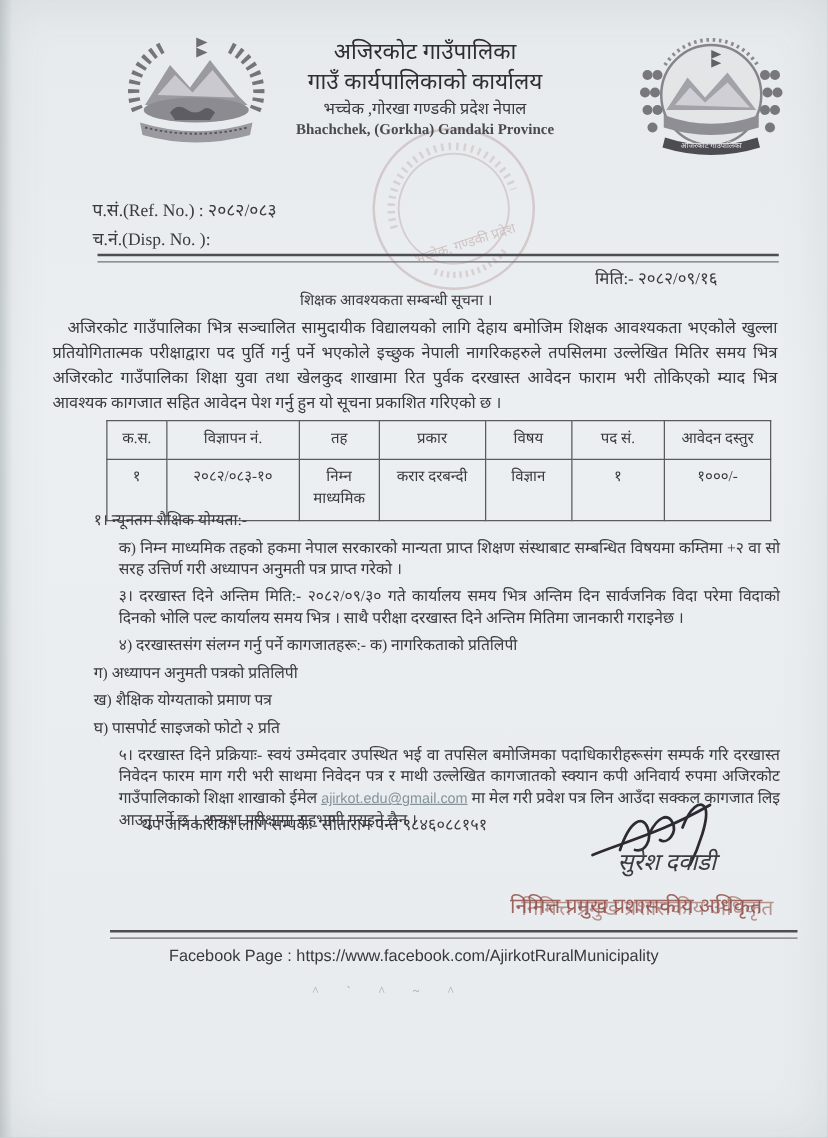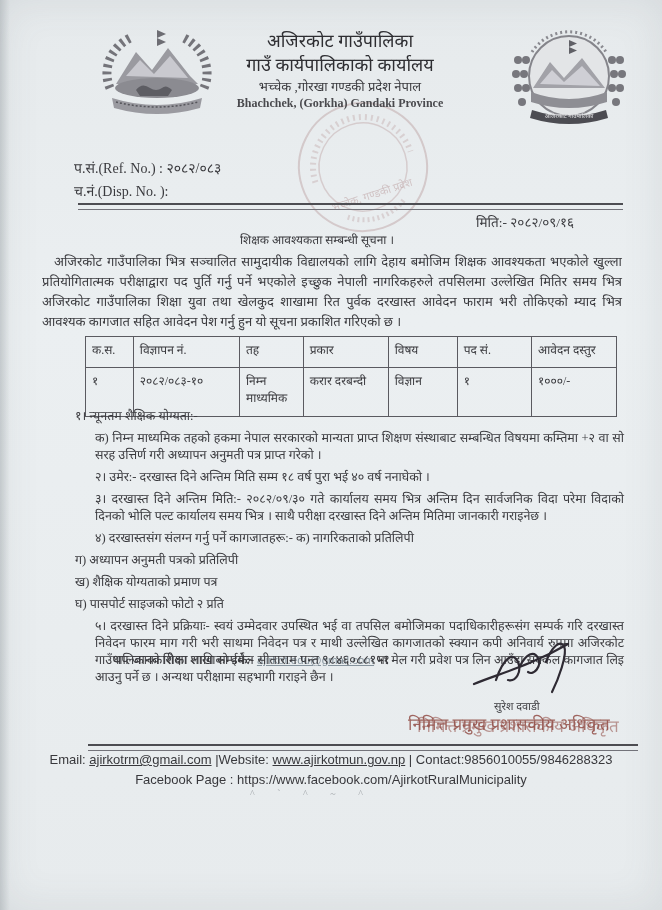--- a/index.html
+++ b/index.html
@@ -27,34 +27,34 @@
   .refline1{position:absolute;left:74px;top:158px;font-size:14px;}
   .refline2{position:absolute;left:74px;top:181px;font-size:14px;}
   .rule{position:absolute;height:4px;border-top:2px solid #4d4d52;border-bottom:1px solid #73737a;}
   .rule-top{left:78px;top:203px;width:545px;}
   .rule-bottom{left:88px;top:744px;width:550px;}
   .dateline{position:absolute;right:88px;top:213px;font-size:13.5px;}
   .notice-title{position:absolute;left:240px;top:231px;font-size:12px;}
   .notice-body{position:absolute;left:42px;top:252px;width:580px;font-size:13px;line-height:20px;text-align:justify;margin:0;text-indent:12px;}
   
   table.vac{position:absolute;left:85px;top:336px;width:532px;border-collapse:collapse;font-size:12px;color:#3a3a3e;}
-  table.vac th,table.vac td{border:1px solid #5a5a60;font-weight:normal;text-align:left;vertical-align:top;padding:4px 6px;margin-left:14px;}
+  table.vac th,table.vac td{border:1px solid #5a5a60;font-weight:normal;text-align:center;vertical-align:top;padding:4px 6px;margin-left:14px;}
   table.vac th{height:22px;}
   table.vac td{height:40px;}
   
   .list{position:absolute;left:42px;top:408px;width:582px;font-size:12.5px;line-height:17px;}
   .list .line{margin:0 0 5px 0;text-align:justify;}
   .lvl0{margin-left:33px !important;}
   .lvl0i{margin-left:33px !important;}
   .lvl1{margin-left:53px !important;}
   .email-link{color:#85939d;text-decoration:underline;font-family:"Liberation Sans",sans-serif;font-size:11.5px;}
   .contact-line{position:absolute;left:113px;top:650px;font-size:13px;}
   
   .sig-svg{position:absolute;left:468px;top:636px;width:110px;height:62px;}
-  .sig-name{position:absolute;left:494px;top:698px;font-size:11px;color:#3c3c40;}
+  .sig-name{position:absolute;left:494px;top:676px;font-size:19px;color:#3c3c40;font-style:italic;}
   .sig-stamp{position:absolute;left:408px;top:712px;width:230px;height:24px;color:rgba(146,78,70,0.85);font-size:17px;white-space:nowrap;}
   .sig-stamp .s2{position:absolute;left:9px;top:2px;opacity:.65;}
   .sig-stamp .s1{position:absolute;left:0;top:0;}
   
   .footer{position:absolute;left:0;top:752px;width:662px;text-align:center;font-family:"Liberation Sans","DejaVu Sans",sans-serif;font-size:13px;color:#38383c;}
   .footer .l2{margin-top:5px;}
   .footer a{color:#38383c;}
   .u{text-decoration:underline;}
   .faint-marks{position:absolute;left:250px;top:788px;width:200px;font-size:10px;color:rgba(80,85,90,0.45);letter-spacing:10px;}
   .nowrap{white-space:nowrap;}
@@ -163,21 +163,20 @@
           <td>विज्ञान</td>
           <td>१</td>
           <td>१०००/-</td>
         </tr>
       </tbody>
   </table>
 
   <div class="list" id="qual-list">
       <div class="line lvl0">१। न्यूनतम शैक्षिक योग्यता:-</div>
       <div class="line lvl1">क) निम्न माध्यमिक तहको हकमा नेपाल सरकारको मान्यता प्राप्त शिक्षण संस्थाबाट सम्बन्धित विषयमा कम्तिमा +२ वा सो सरह उत्तिर्ण गरी अध्यापन अनुमती पत्र प्राप्त गरेको ।</div>
-      <div class="line lvl1">२। उमेर:- दरखास्त दिने अन्तिम मिति सम्म १८ वर्ष पुरा भई ४० वर्ष ननाघेको ।</div>
       <div class="line lvl1">३। दरखास्त दिने अन्तिम मिति:- २०८२/०९/३० गते कार्यालय समय भित्र अन्तिम दिन सार्वजनिक विदा परेमा विदाको दिनको भोलि पल्ट कार्यालय समय भित्र । साथै परीक्षा दरखास्त दिने अन्तिम मितिमा जानकारी गराइनेछ ।</div>
       <div class="line lvl1">४) दरखास्तसंग संलग्न गर्नु पर्ने कागजातहरू:- क) नागरिकताको प्रतिलिपी</div>
       <div class="line lvl0i">ग) अध्यापन अनुमती पत्रको प्रतिलिपी</div>
       <div class="line lvl0i">ख) शैक्षिक योग्यताको प्रमाण पत्र</div>
       <div class="line lvl0i">घ) पासपोर्ट साइजको फोटो २ प्रति</div>
       <div class="line lvl1"><span>५। दरखास्त दिने प्रक्रियाः- स्वयं उम्मेदवार उपस्थित भई वा तपसिल बमोजिमका पदाधिकारीहरूसंग सम्पर्क गरि दरखास्त निवेदन फारम माग गरी भरी साथमा निवेदन पत्र र माथी उल्लेखित कागजातको स्क्यान कपी अनिवार्य रुपमा अजिरकोट गाउँपालिकाको शिक्षा शाखाको ईमेल </span><a href="#" class="email-link">ajirkot.edu@gmail.com</a><span> मा मेल गरी प्रवेश पत्र लिन आउँदा सक्कल कागजात लिइ आउनु पर्ने छ । अन्यथा परीक्षामा सहभागी गराइने छैन ।</span></div>
     </div>
 
   <div class="contact-line">थप जानकारीका लागि सम्पर्कः- सीताराम पन्त ९८४६०८८१५१</div>
 
@@ -191,27 +190,20 @@
   </svg>
   <div class="sig-name">सुरेश दवाडी</div>
   <div class="sig-stamp">
     <span class="s2">निमित्त प्रमुख प्रशासकीय अधिकृत</span>
     <span class="s1">निमित्त प्रमुख प्रशासकीय अधिकृत</span>
   </div>
 
   <div class="rule rule-bottom"></div>
 
   <div class="footer">
-    <div class="l1 nowrap">
-      <span>Email:</span>
-      <a href="#" class="u">ajirkotrm@gmail.com</a>
-      <span>|Website:</span>
-      <a href="#" class="u">www.ajirkotmun.gov.np</a>
-      <span>| Contact:</span><span>9856010055/9846288323</span>
-    </div>
     <div class="l2 nowrap">
       <span>Facebook Page :</span>
       <a href="#" style="text-decoration:none;">https://www.facebook.com/AjirkotRuralMunicipality</a>
     </div>
   </div>
   <div class="faint-marks">^ ` ^  ~ ^</div>
 
 </div>
 
 </body></html>

